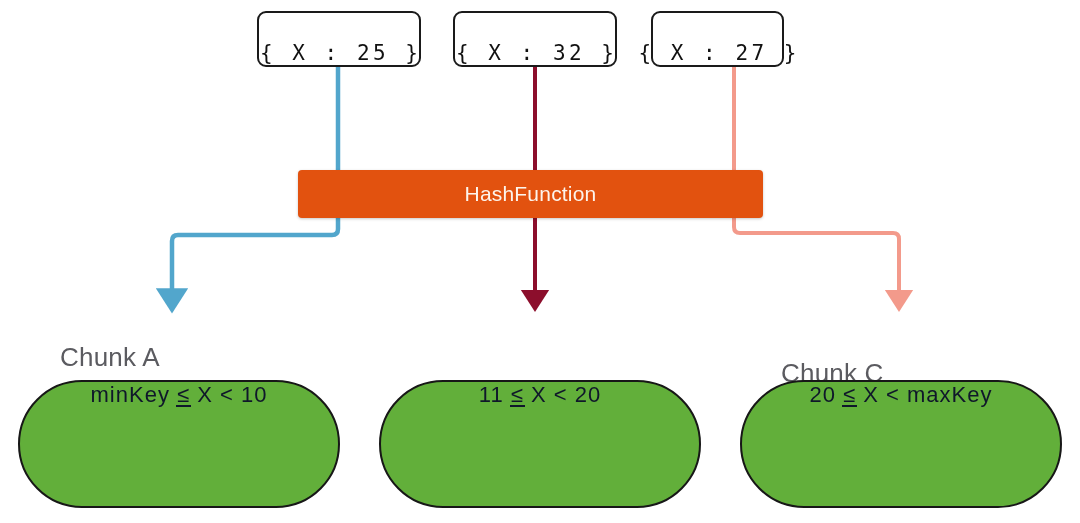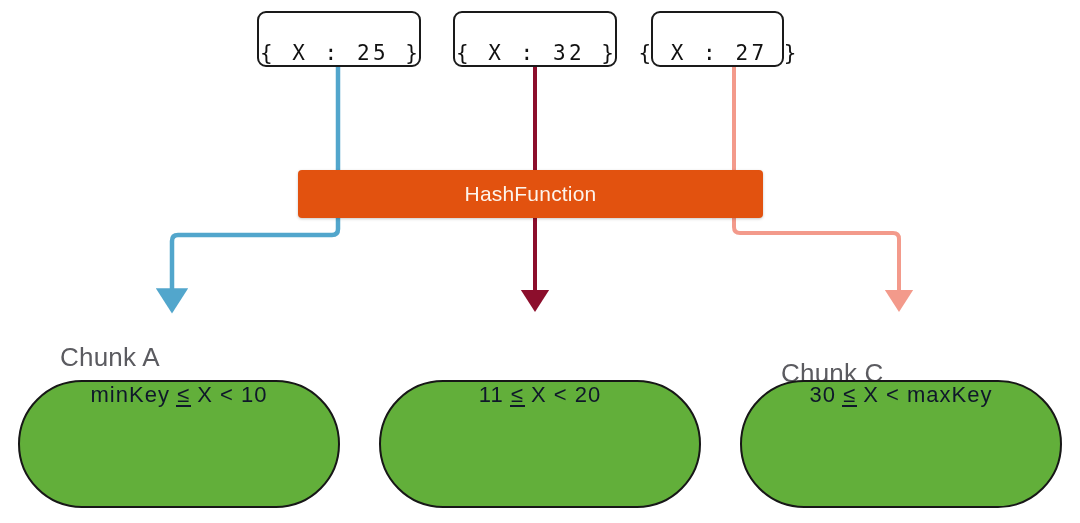--- a/index.html
+++ b/index.html
@@ -162,16 +162,16 @@
 
   <div class="chunk-pill" id="chunk-pill-a">
     <span><span>minKey </span><span class="le-sign">≤</span><span> X &lt; 10</span></span>
   </div>
 
   <div class="chunk-pill" id="chunk-pill-b">
     <span><span>11 </span><span class="le-sign">≤</span><span> X &lt; 20</span></span>
   </div>
 
   <div class="chunk-pill" id="chunk-pill-c">
-    <span><span>30 </span><span class="le-sign">≤</span><span> X &lt; maxKey</span></span>
+    <span><span>20 </span><span class="le-sign">≤</span><span> X &lt; maxKey</span></span>
   </div>
 
 </div>
 
 </body></html>

